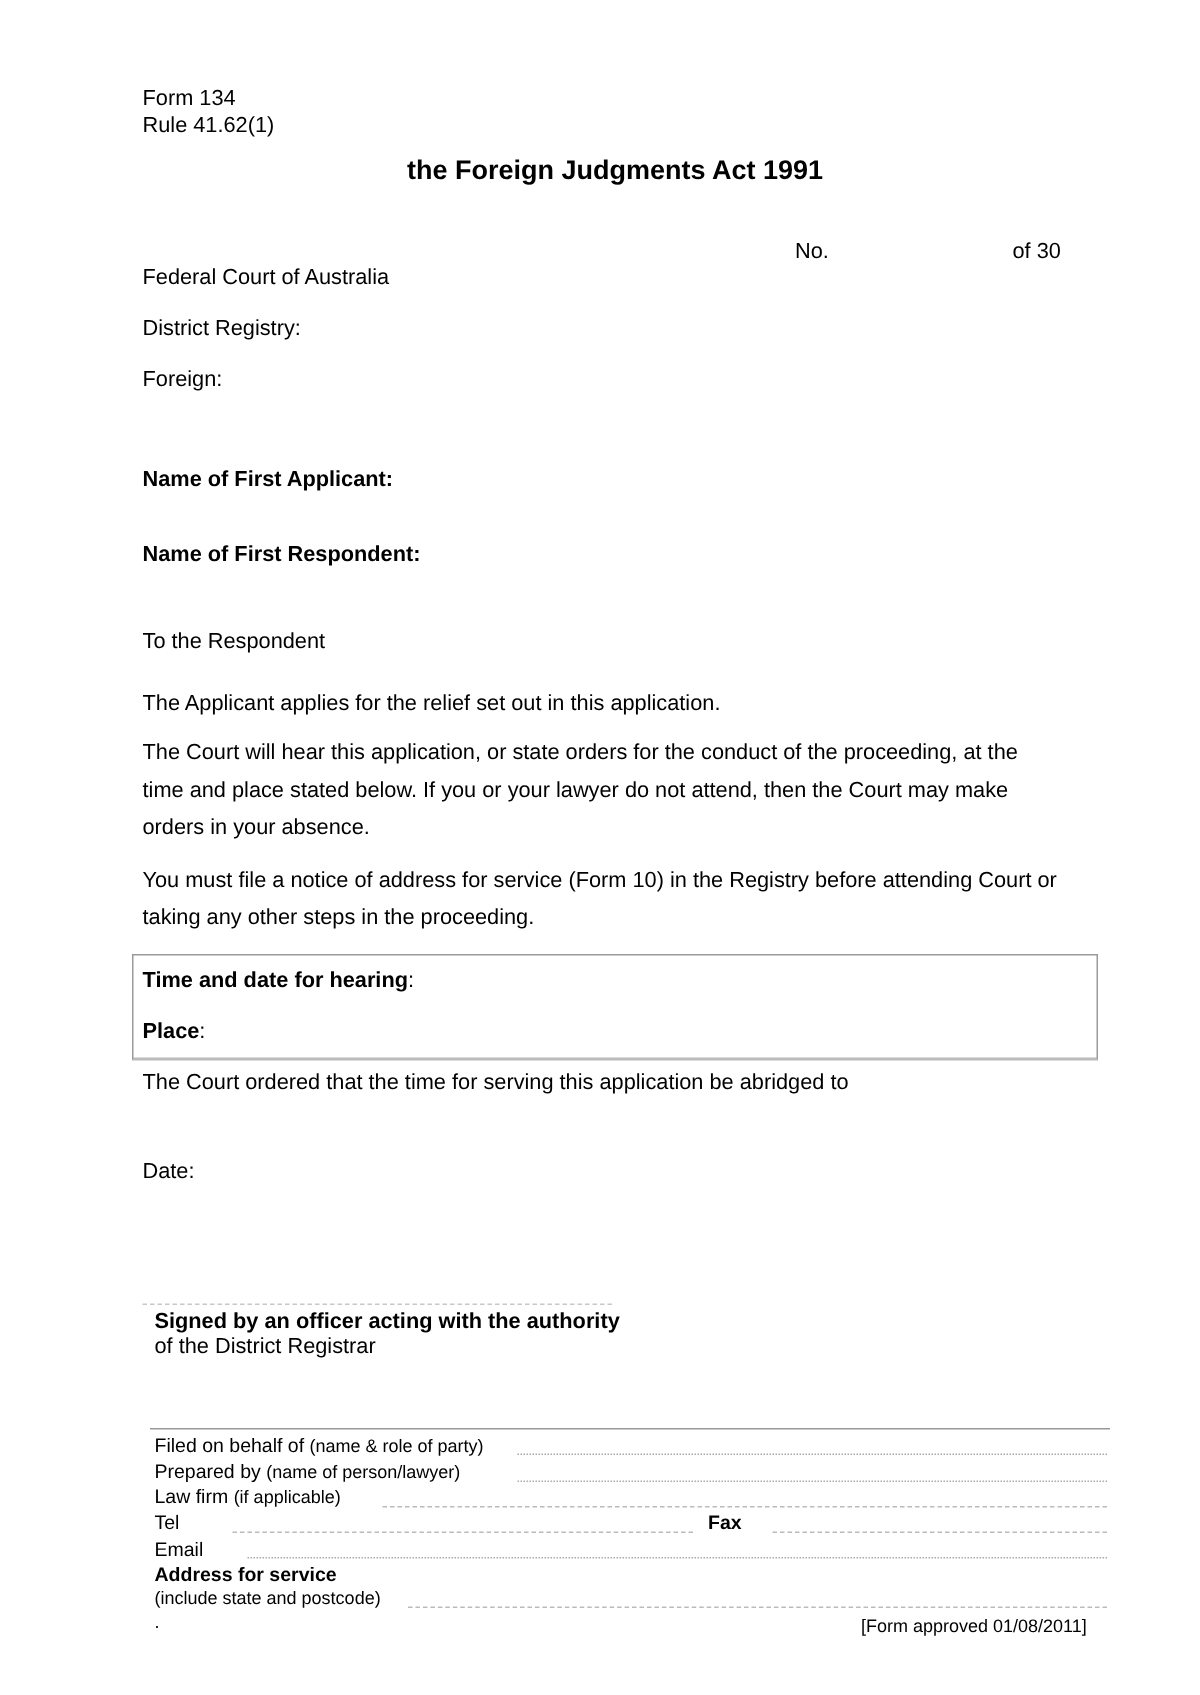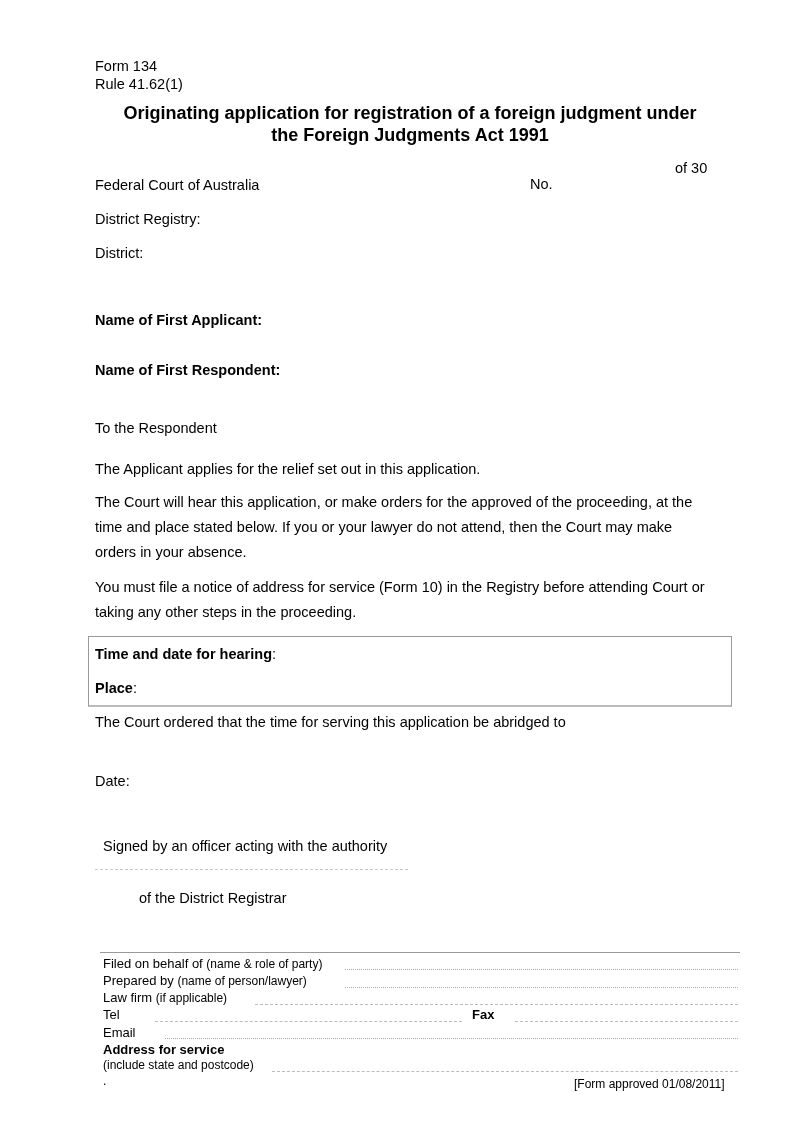--- a/index.html
+++ b/index.html
@@ -15,62 +15,61 @@
     .small { font-size: 12px; }
     .ft { font-size: 13px; }
   </style>
 </head>
 <body>
 
 <div>
   <div class="abs" style="left:95px; top:58px;">Form 134</div>
   <div class="abs" style="left:95px; top:76px;">Rule 41.62(1)</div>
   <div class="abs title" style="top:102px;">
-    <div>Originating application for registration of a foreign judgment under</div>
     <div>the Foreign Judgments Act 1991</div>
   </div>
-  <div class="abs" style="left:530px; top:176px;">No.</div>
+  <div class="abs" style="left:530px; top:160px;">No.</div>
   <div class="abs" style="left:675px; top:160px;">of 30</div>
 </div>
 
 <div>
   <div class="abs" style="left:95px; top:177px;">Federal Court of Australia</div>
   <div class="abs" style="left:95px; top:211px;">District Registry:</div>
-  <div class="abs" style="left:95px; top:245px;">District:</div>
+  <div class="abs" style="left:95px; top:245px;">Foreign:</div>
 </div>
 
 <div>
   <div class="abs bold" style="left:95px; top:312px;">Name of First Applicant:</div>
   <div class="abs bold" style="left:95px; top:362px;">Name of First Respondent:</div>
 </div>
 
 <div>
   <div class="abs" style="left:95px; top:420px;">To the Respondent</div>
   <div class="abs" style="left:95px; top:461px;">The Applicant applies for the relief set out in this application.</div>
-  <div class="abs" style="left:95px; top:494px;">The Court will hear this application, or make orders for the approved of the proceeding, at the</div>
+  <div class="abs" style="left:95px; top:494px;">The Court will hear this application, or state orders for the conduct of the proceeding, at the</div>
   <div class="abs" style="left:95px; top:519px;">time and place stated below. If you or your lawyer do not attend, then the Court may make</div>
   <div class="abs" style="left:95px; top:544px;">orders in your absence.</div>
   <div class="abs" style="left:95px; top:579px;">You must file a notice of address for service (Form 10) in the Registry before attending Court or</div>
   <div class="abs" style="left:95px; top:604px;">taking any other steps in the proceeding.</div>
 </div>
 
 <div class="hearing-box"></div>
 <div class="abs" style="left:95px; top:646px;">
   <span class="bold">Time and date for hearing</span><span>:</span>
 </div>
 <div class="abs" style="left:95px; top:680px;">
   <span class="bold">Place</span><span>:</span>
 </div>
 
 <div class="abs" style="left:95px; top:714px;">The Court ordered that the time for serving this application be abridged to</div>
 <div class="abs" style="left:95px; top:773px;">Date:</div>
 
 <div class="sigline"></div>
-<div class="abs" style="left:103px; top:838px;">Signed by an officer acting with the authority</div>
-<div class="abs" style="left:103px; top:890px;margin-left:36px;">of the District Registrar</div>
+<div class="abs" style="left:103px; top:873px;font-weight:bold;">Signed by an officer acting with the authority</div>
+<div class="abs" style="left:103px; top:890px;">of the District Registrar</div>
 
 <div class="footer-rule"></div>
 
 <div>
   <div class="abs ft" style="left:103px; top:956px;">
     <span>Filed on behalf of</span>
     <span class="small">(name &amp; role of party)</span>
   </div>
   <div class="dotline" style="left:345px; top:969px; width:393px;"></div>
 

